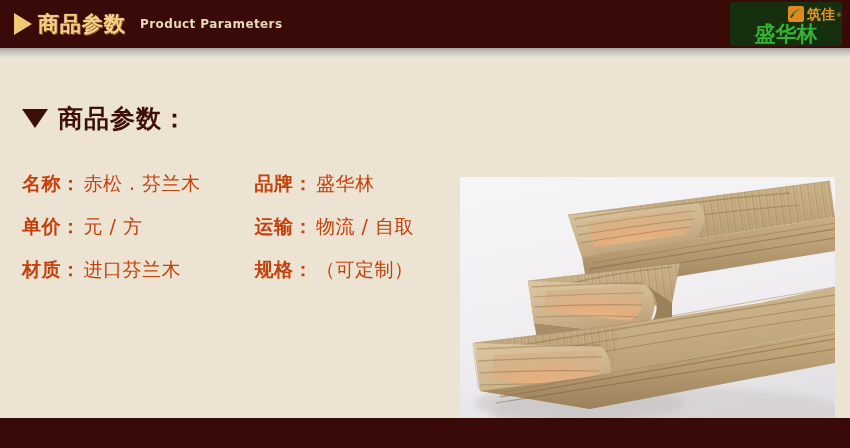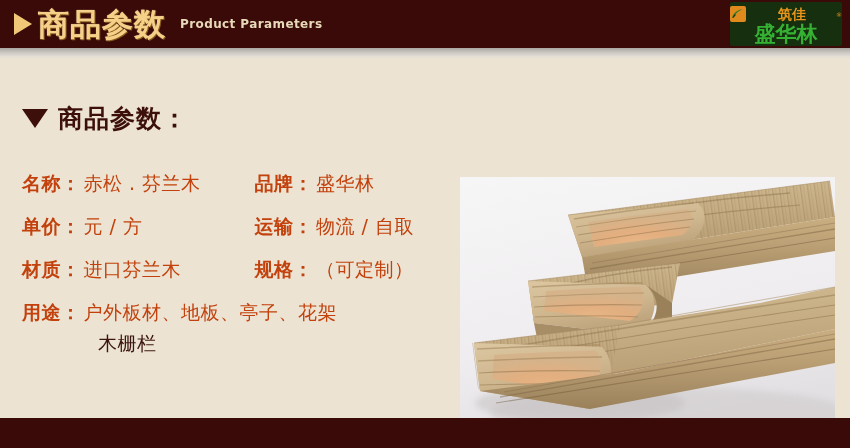--- a/index.html
+++ b/index.html
@@ -44,21 +44,21 @@
   .hdr-arrow {
     width: 0; height: 0;
     border-top: 11px solid transparent;
     border-bottom: 11px solid transparent;
     border-left: 18px solid #f0c878;
     margin-right: 6px;
     flex: none;
   }
   .hdr-cn {
     font-family: "DejaVu Sans", sans-serif;
-    font-size: 31px;
+    font-size: 21px;
     font-weight: bold;
     letter-spacing: 1px;
     color: #f5d089;
     text-shadow: 1px 1px 0 #8a5a1c, 0 0 1px #ffe6b0;
     line-height: 1;
   }
   .hdr-en {
     font-family: "DejaVu Sans", sans-serif;
     font-size: 12px;
     font-weight: bold;
@@ -76,21 +76,21 @@
     background: #16300f;
     border-radius: 2px;
     overflow: hidden;
   }
   .logo-top {
     position: absolute;
     left: 0; top: 2px;
     width: 112px; height: 20px;
     display: flex;
     align-items: center;
-    justify-content: space-between;
+    justify-content: flex-end;
   }
   .logo-mark {
     width: 16px; height: 16px;
     background: #e08a1e;
     border-radius: 2px;
     position: relative;
     flex: none;
     margin-right: 3px;
     overflow: hidden;
   }
@@ -286,27 +286,20 @@
         <div class="info-cell cell-left">
           <span class="lbl">材质：</span>
           <span class="val">进口芬兰木</span>
         </div>
         <div class="info-cell cell-right">
           <span class="lbl">规格：</span>
           <span class="val">（可定制）</span>
         </div>
       </div>
 
-      <div class="info-row-wrap">
-        <div class="info-cell">
-          <span class="lbl">用途：</span>
-          <span class="val">户外板材、地板、亭子、花架</span>
-        </div>
-        <div class="cont-line">木栅栏</div>
-      </div>
 
     </div>
 
     <div class="photo">
       <svg width="375" height="267" viewBox="0 0 375 267" xmlns="http://www.w3.org/2000/svg">
         <defs>
           <linearGradient id="bgGrad" x1="0" y1="0" x2="0.3" y2="1">
             <stop offset="0" stop-color="#f7f6f7"></stop>
             <stop offset="0.62" stop-color="#efedef"></stop>
             <stop offset="1" stop-color="#e2e0e3"></stop>

